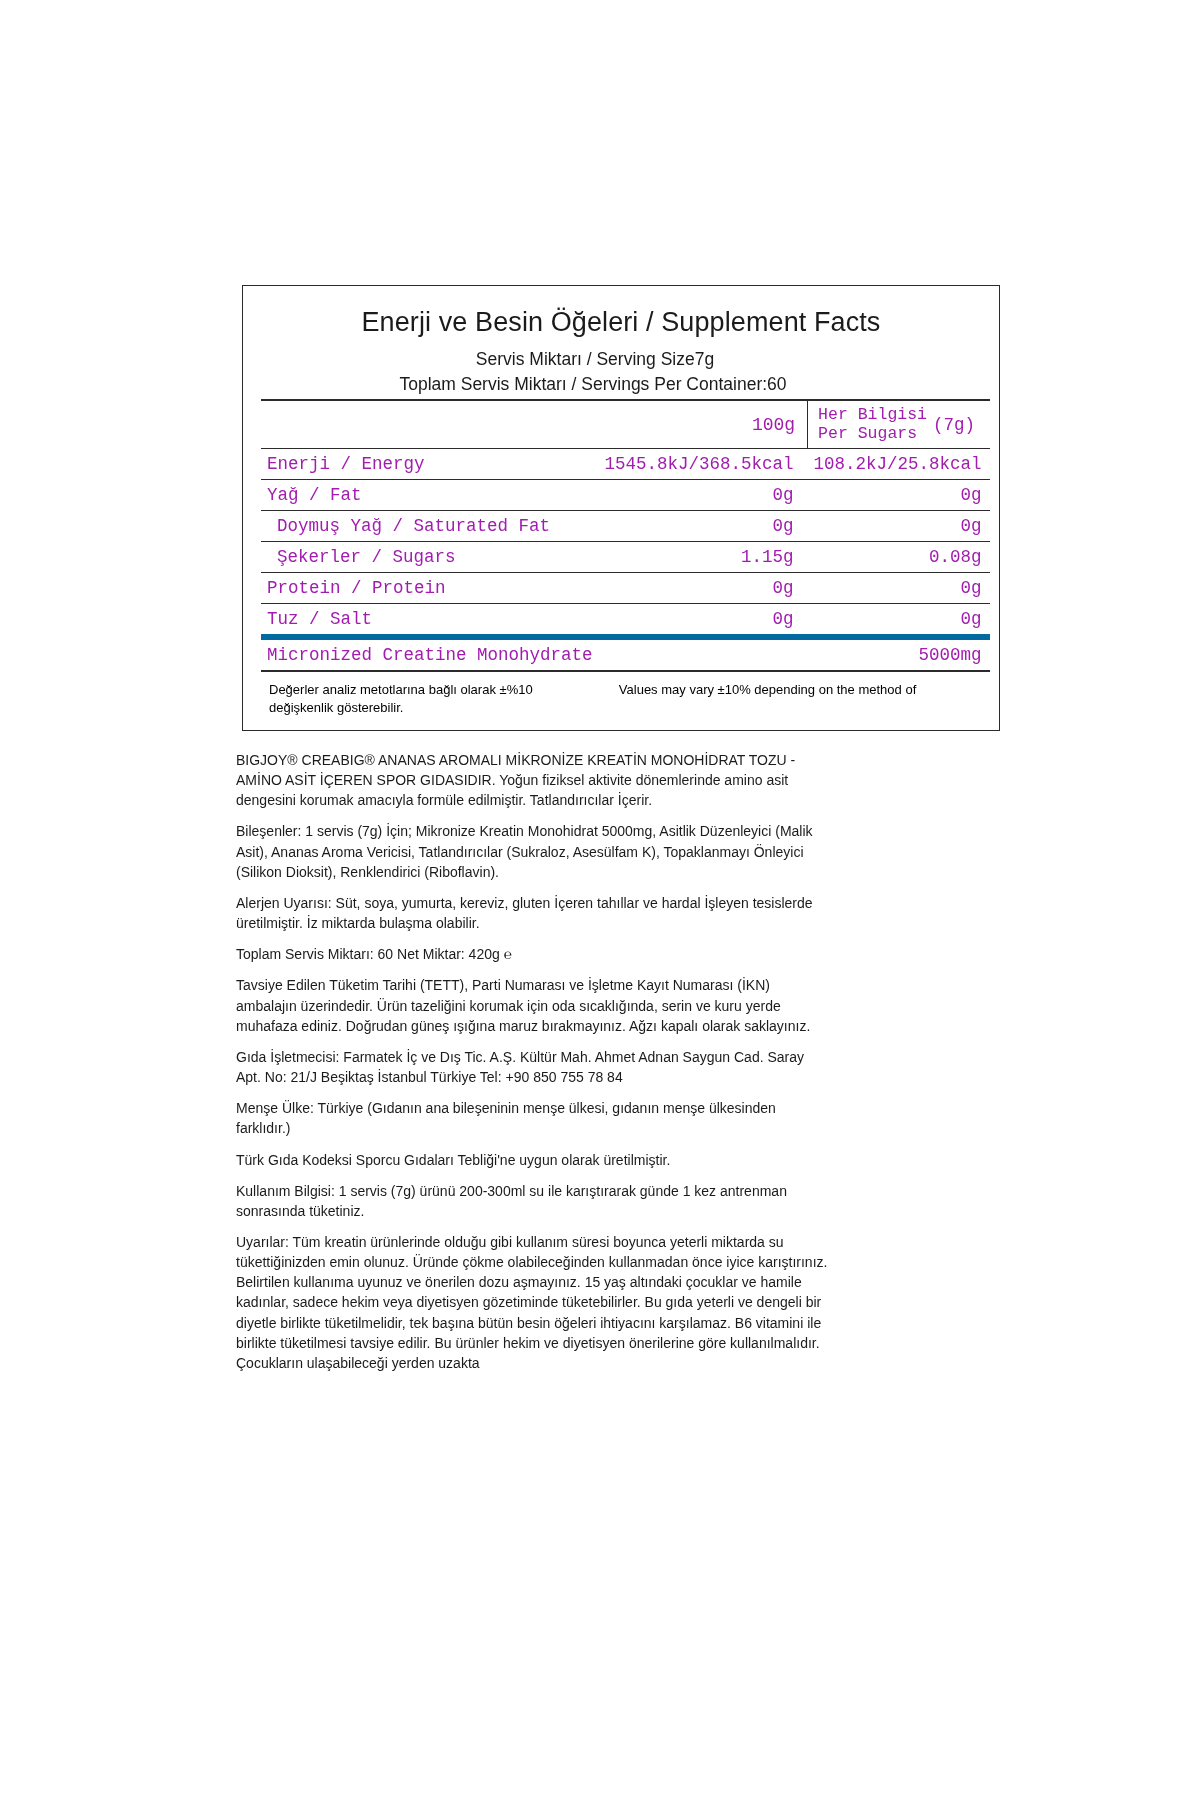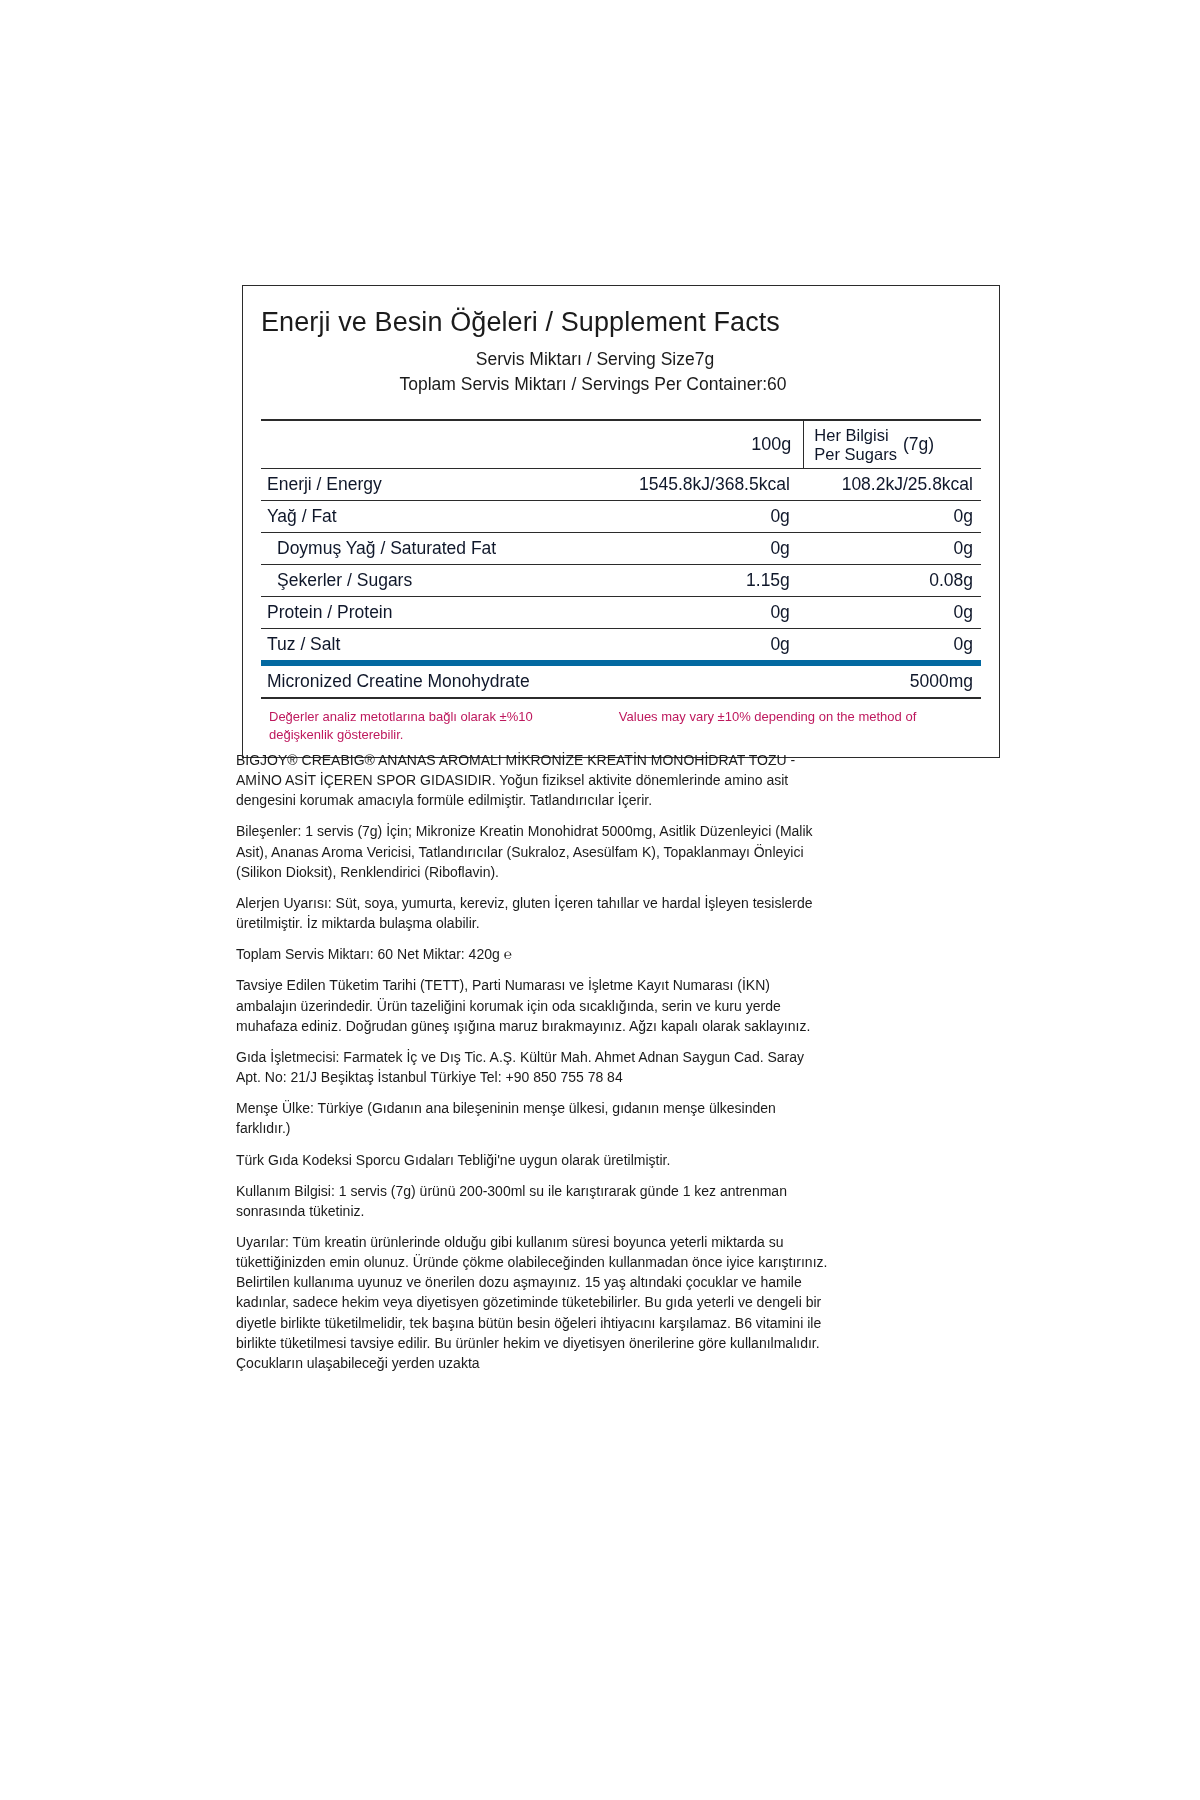--- a/index.html
+++ b/index.html
@@ -33,20 +33,21 @@
     box-sizing: border-box;
     border: 1px solid #2b2b2b;
     background: #fff;
     padding: 16px 18px 14px 18px;
   }
 
   .facts-title {
     font-size: 27px;
     font-weight: 400;
     letter-spacing: 0.1px;
+    text-align: center;
     color: #1b1b1b;
     margin: 6px 0 9px 0;
     line-height: 1.1;
   }
 
   .serving-rows {
     padding: 0 6px;
   }
   .serving-row {
     display: flex;
@@ -59,23 +60,24 @@
   .serving-row .val {
     padding-right: 52px;
   }
   .serving-row.second .val {
     padding-right: 56px;
   }
 
   table.facts {
     width: 100%;
     border-collapse: collapse;
-    margin-top: 22px;
+    margin-top: 2px;
     font-size: 17.5px;
-    color: #0f172a;
+    color: #a21caf;
+    font-family: Liberation Mono, monospace;
   }
   table.facts td {
     padding: 5px 6px;
     vertical-align: middle;
   }
   .hdr-row td {
     border-top: 2px solid #2b2b2b;
     border-bottom: 1px solid #2b2b2b;
     padding-top: 7px;
     padding-bottom: 7px;
@@ -130,21 +132,21 @@
   .lastline td {
     border-bottom: 2px solid #2b2b2b;
   }
 
   .notes {
     display: flex;
     gap: 26px;
     padding: 9px 8px 0 8px;
     font-size: 13px;
     line-height: 1.35;
-    color: #be185d;
+    color: #000000;
   }
   .notes .col {
     width: 46%;
   }
 
   
   .copy {
     position: absolute;
     left: 236px;
     top: 750px;

